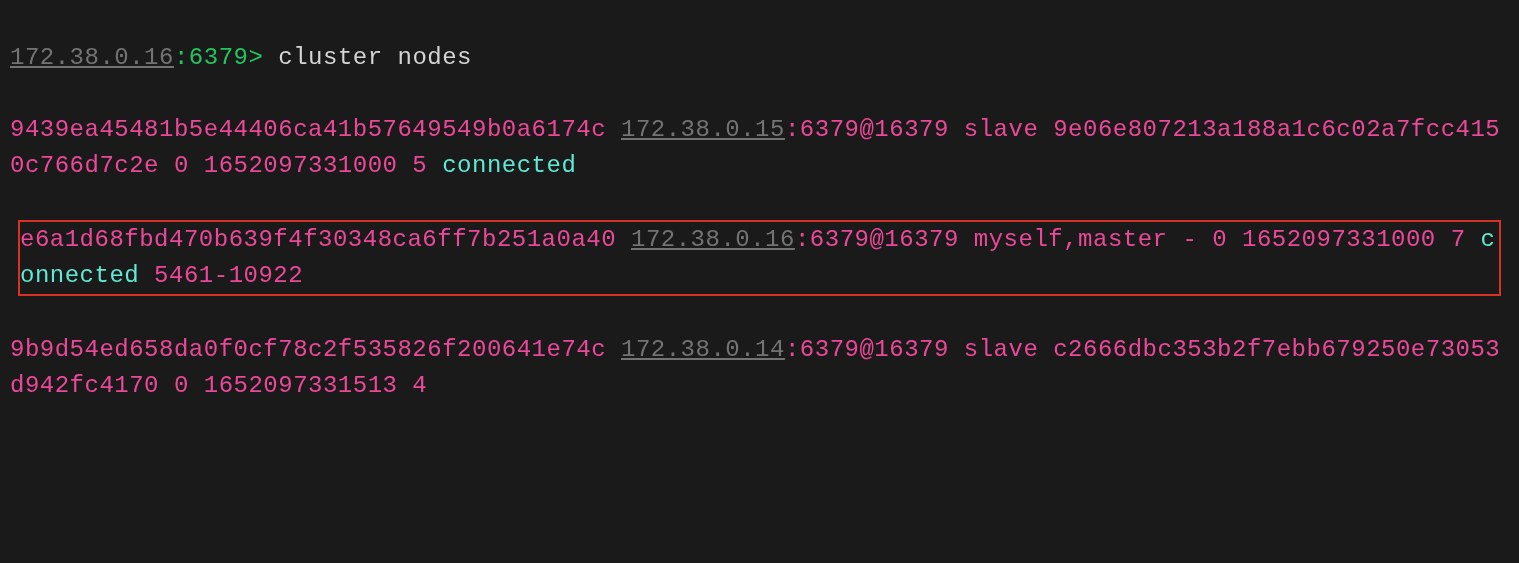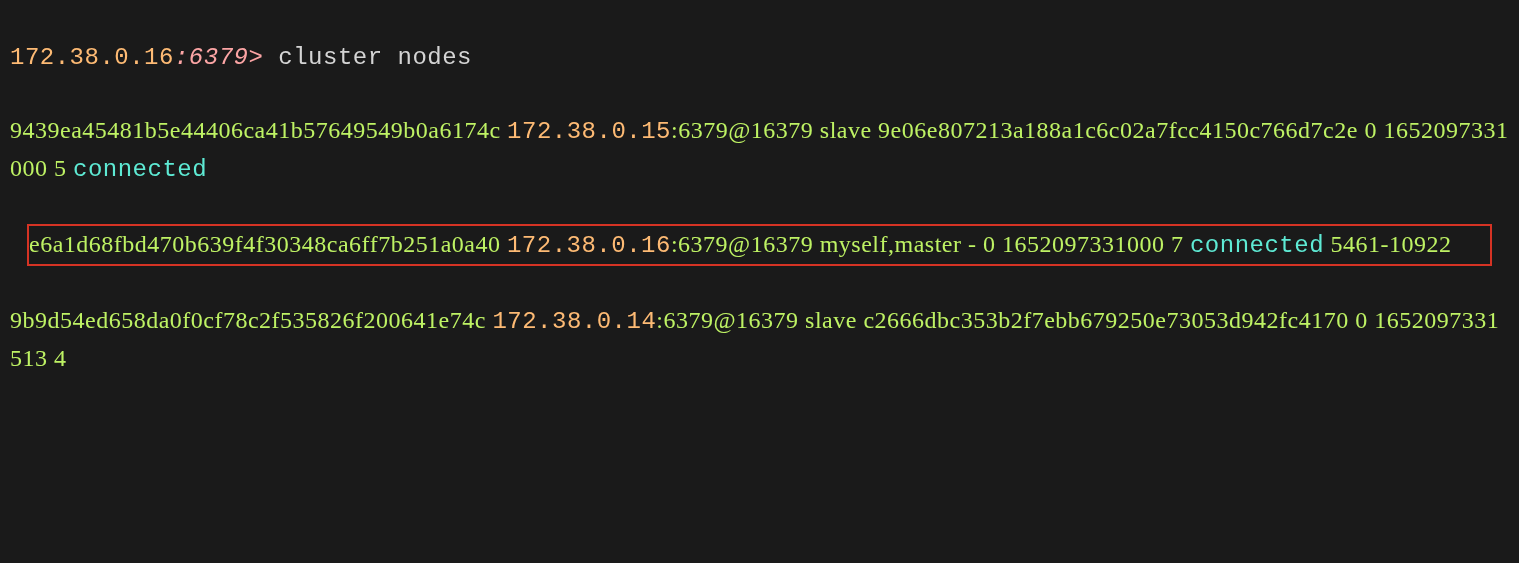--- a/index.html
+++ b/index.html
@@ -15,32 +15,32 @@
       line-height: 1.5;
       padding: 0;
       letter-spacing: 0.5px;
       font-weight: 500;
     }
     .terminal {
       padding: 4px 10px;
       white-space: pre-wrap;
       word-break: break-all;
     }
-    .ip { color: #fdba74; }
-    .port { color: #fca5a5; font-style: italic; }
+    .ip { color: #737373; text-decoration: underline; }
+    .port { color: #22c55e; }
     .connected { color: #5eead4; }
     .command { color: #d4d4d4; }
-    .white { color: #bef264; font-family: Liberation Serif, serif; }
+    .white { color: #ec4899; }
     .line-wrap {
       display: block;
     }
     .box-wrapper {
       position: relative;
       border: 2px solid #d63324;
-      margin: 0 17px;
+      margin: 0 8px;
       padding: 0;
     }
   </style>
 </head>
 <body>
 
 <div class="terminal">
 <span class="line-wrap"><span class="ip">172.38.0.16</span><span class="port">:6379&gt; </span><span class="command">cluster nodes</span></span>
 <span class="line-wrap"><span class="white">9439ea45481b5e44406ca41b57649549b0a6174c </span><span class="ip">172.38.0.15</span><span class="white">:6379@16379 slave 9e06e807213a188a1c6c02a7fcc4150c766d7c2e 0 1652097331000 5 </span><span class="connected">connected</span></span>
 <div class="box-wrapper"><span class="white">e6a1d68fbd470b639f4f30348ca6ff7b251a0a40 </span><span class="ip">172.38.0.16</span><span class="white">:6379@16379 myself,master - 0 1652097331000 7 </span><span class="connected">connected</span><span class="white"> 5461-10922</span></div>

